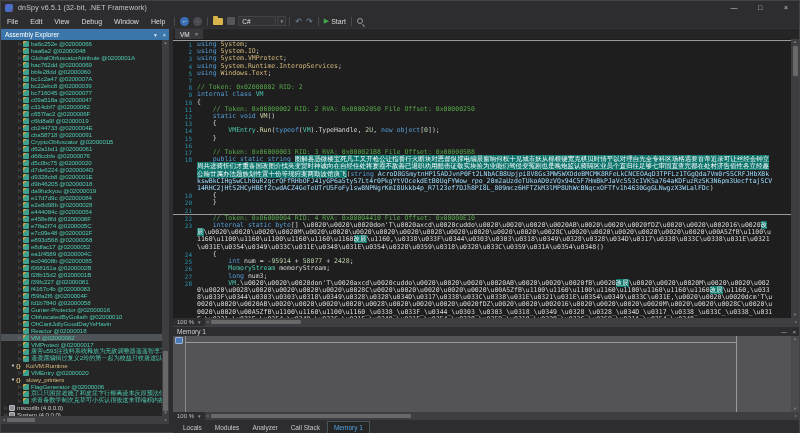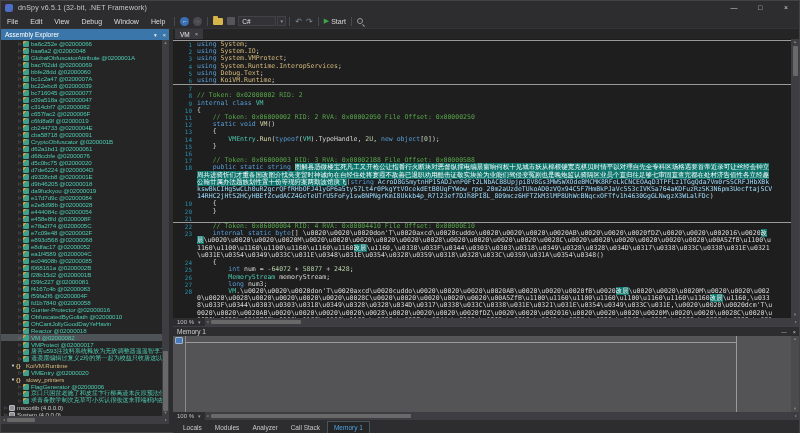--- a/index.html
+++ b/index.html
@@ -480,25 +480,21 @@
             <div class="cl">
               <span class="ln">3</span>
               <span class="ct"><span class="sg kw">using </span><span class="sg ns">System.VMProtect</span><span class="sg pl">;</span></span>
             </div>
             <div class="cl">
               <span class="ln">4</span>
               <span class="ct"><span class="sg kw">using </span><span class="sg ns">System.Runtime.InteropServices</span><span class="sg pl">;</span></span>
             </div>
             <div class="cl">
               <span class="ln">5</span>
-              <span class="ct"><span class="sg kw">using </span><span class="sg ns">Debug.Text</span><span class="sg pl">;</span></span>
-            </div>
-            <div class="cl bb">
-              <span class="ln">6</span>
-              <span class="ct"><span class="sg kw">using </span><span class="sg ns">KoiVM.Runtime</span><span class="sg pl">;</span></span>
+              <span class="ct"><span class="sg kw">using </span><span class="sg ns">Windows.Text</span><span class="sg pl">;</span></span>
             </div>
             <div class="cl">
               <span class="ln">7</span>
               <span class="ct"></span>
             </div>
             <div class="cl">
               <span class="ln">8</span>
               <span class="ct"><span class="sg cm">// Token: 0x02000002 RID: 2</span></span>
             </div>
             <div class="cl">
@@ -560,21 +556,21 @@
             <div class="cl">
               <span class="ln">23</span>
               <span class="ct"><span class="sg pl">    </span><span class="sg kw">internal static byte</span><span class="sg pl">[] </span><span class="sg ob">\u0020\u0020\u0020don'T\u0020axcd\u0020cuddo\u0020\u0020\u0020\u0020AB\u0020\u0020\u0020fDZ\u0020\u0020\u002016\u0020</span><span class="sg hl">改晨</span><span class="sg ob">\u0020\u0020\u0020\u0020M\u0020\u0020\u0020\u0020\u0020\u0028\u0020\u0020\u0020\u0020\u0028C\u0020\u0020\u0020\u0020\u0020\u0020\u00A5ZfB\u1100\u1160\u1100\u1160\u1100\u1160\u1160\u1160</span><span class="sg hl">改晨</span><span class="sg ob">\u1160,\u0338\u033F\u0344\u0303\u0303\u0318\u0349\u0328\u0328\u034D\u0317\u0338\u033C\u0338\u031E\u0321\u031E\u0354\u0349\u033C\u031E\u0348\u031E\u0354\u0328\u0359\u0318\u0328\u033C\u0359\u031A\u0354\u0348</span><span class="sg pl">()</span></span>
             </div>
             <div class="cl">
               <span class="ln">24</span>
               <span class="ct"><span class="sg pl">    {</span></span>
             </div>
             <div class="cl">
               <span class="ln">25</span>
-              <span class="ct"><span class="sg pl">        </span><span class="sg kw">int</span><span class="sg pl"> num = </span><span class="sg nu">-64072</span><span class="sg pl"> + </span><span class="sg nu">58077</span><span class="sg pl"> + </span><span class="sg nu">2428</span><span class="sg pl">;</span></span>
+              <span class="ct"><span class="sg pl">        </span><span class="sg kw">int</span><span class="sg pl"> num = </span><span class="sg nu">-95914</span><span class="sg pl"> + </span><span class="sg nu">58077</span><span class="sg pl"> + </span><span class="sg nu">2428</span><span class="sg pl">;</span></span>
             </div>
             <div class="cl">
               <span class="ln">26</span>
               <span class="ct"><span class="sg pl">        </span><span class="sg ty">MemoryStream</span><span class="sg pl"> memoryStream;</span></span>
             </div>
             <div class="cl">
               <span class="ln">27</span>
               <span class="ct"><span class="sg pl">        </span><span class="sg kw">long</span><span class="sg pl"> num3;</span></span>
             </div>
             <div class="cl">

